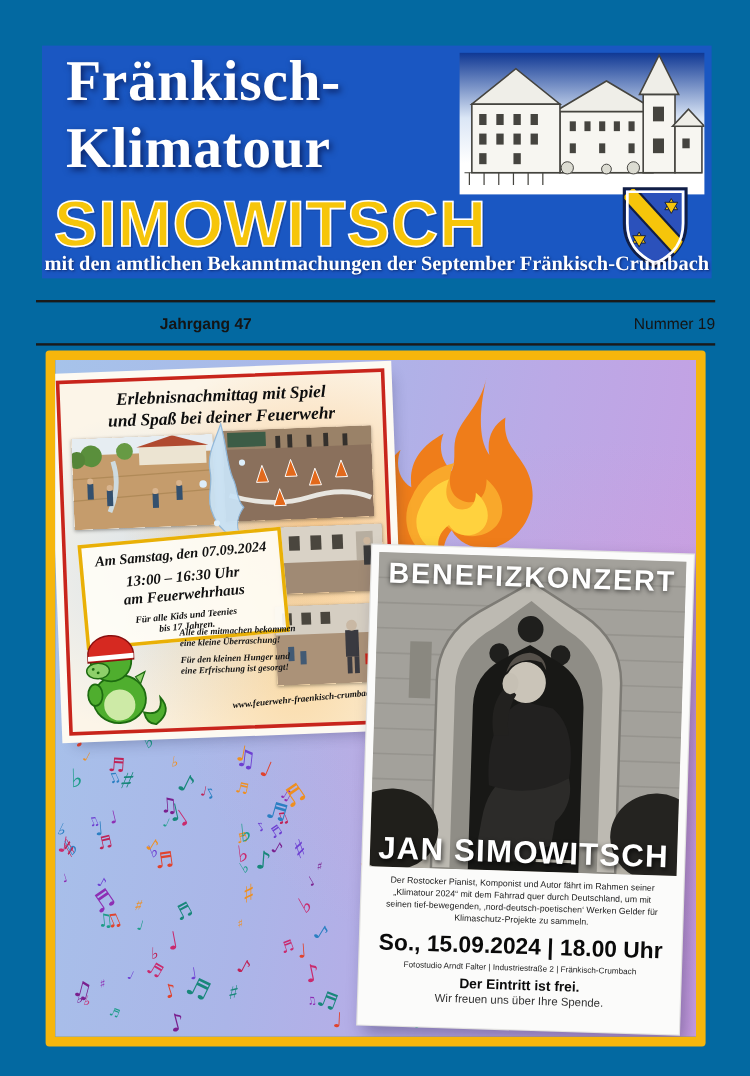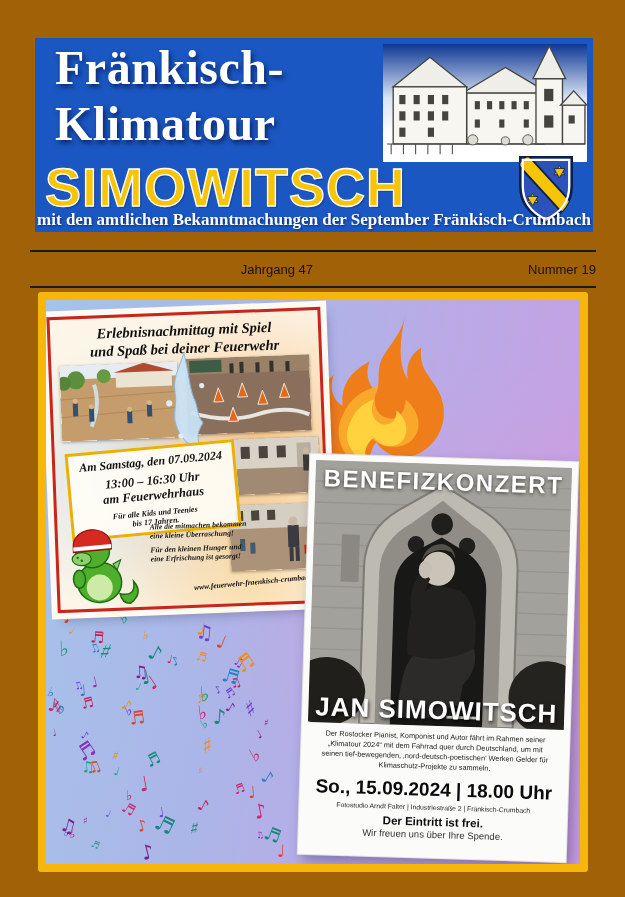--- a/index.html
+++ b/index.html
@@ -1,16 +1,16 @@
 <!DOCTYPE html>
 <html><head>
 <meta charset="utf-8">
 <style>
   html,body{margin:0;padding:0;background:#e9e9e9;}
-  #page{position:relative;width:625px;height:897px;background:#a16207;overflow:hidden;
+  #page{position:relative;width:625px;height:897px;background:#0369a1;overflow:hidden;
         font-family:"Liberation Sans",sans-serif;margin:0 auto;}
 
   
   .masthead{position:absolute;left:35px;top:38px;width:558px;height:194px;background:#1a57c2;overflow:hidden;}
   .mast-title{position:absolute;left:20px;top:2px;color:#fff;font-family:"Liberation Serif",serif;
               font-weight:700;font-size:48px;line-height:56px;letter-spacing:.5px;
               text-shadow:2px 3px 5px rgba(0,0,40,.6);}
   .mast-sketch{position:absolute;right:6px;top:6px;width:204px;height:118px;
                background:linear-gradient(to bottom,rgba(6,30,110,.55) 0%,rgba(235,242,250,.92) 46%,#ffffff 78%);}
   .mast-sketch svg{position:absolute;inset:0;}
@@ -22,21 +22,21 @@
   .mast-sub{position:absolute;left:0;bottom:2px;width:100%;text-align:center;color:#ffffff;
             font-family:"Liberation Serif",serif;font-weight:700;font-size:17px;
             text-shadow:1px 1px 2px rgba(0,0,40,.5);}
 
   
   .dateline{position:absolute;left:30px;top:250px;width:566px;height:34px;
             border-top:2px solid #1a1a1a;border-bottom:2px solid #1a1a1a;
             display:flex;align-items:center;justify-content:space-between;
             font-size:13px;color:#141414;}
   .dateline .c{flex:1;text-align:center;}
-  .dateline .l{flex:1;text-align:right;}
+  .dateline .l{flex:1;text-align:center;font-weight:bold;}
   .dateline .r{flex:1;text-align:right;}
 
   
   .frame{position:absolute;left:38px;top:292px;width:550px;height:580px;box-sizing:border-box;
          border:8px solid #f6b60c;border-radius:3px;
          background:
            radial-gradient(ellipse at 88% 52%, rgba(232,150,205,.30), transparent 55%),
            linear-gradient(100deg,#a6c3ea 0%,#abb5e8 38%,#bba9e6 66%,#c89de2 100%);
          overflow:hidden;}
   .frame-inner{position:absolute;inset:0;}

